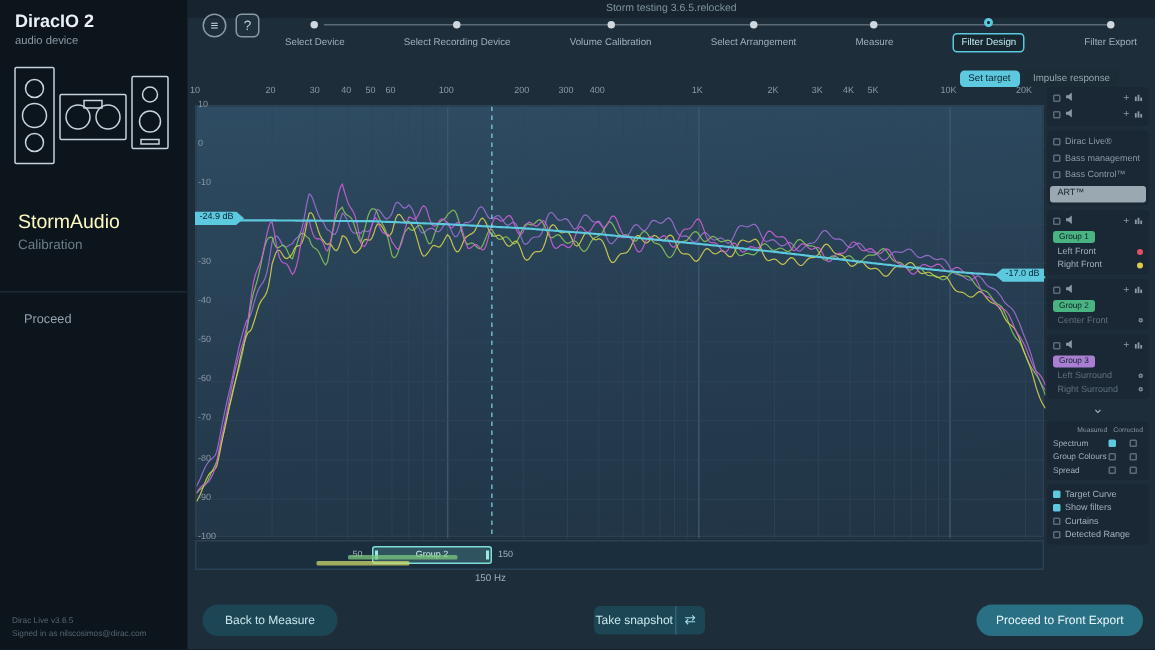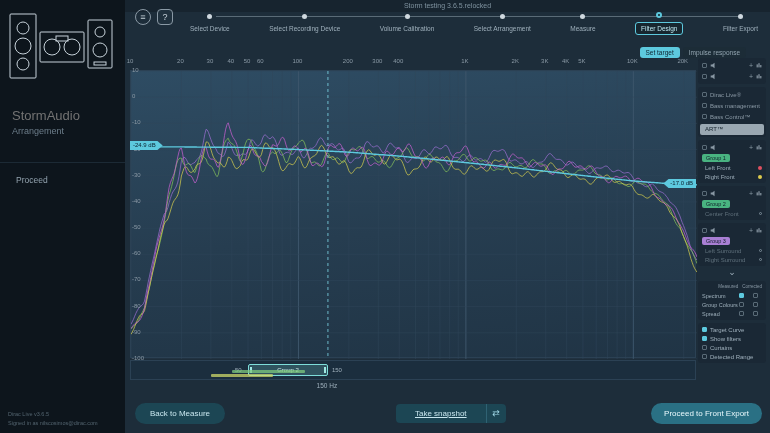--- a/index.html
+++ b/index.html
@@ -6,21 +6,21 @@
   *{box-sizing:border-box;}
   .app{position:relative;width:770px;height:433px;background:#1d2d3a;font-family:"Liberation Sans",sans-serif;color:#aebbc5;overflow:hidden;}
 
   
   .sidebar{position:absolute;left:0;top:0;width:125px;height:433px;background:#0d151c;}
   .brand{padding:7px 10px 0;}
   .brand-title{font-size:12px;color:#eaf1f5;font-weight:bold;}
   .brand-sub{font-size:7.5px;color:#8a99a5;margin-top:1px;}
   .speakers{margin:6px 6px 0;}
   .device{padding:18px 12px 0;}
-  .device-name{font-size:13px;color:#737373;}
+  .device-name{font-size:13px;color:#fef9c3;}
   .device-model{font-size:9px;color:#6c7d8a;margin-top:3px;}
   .nav{margin-top:26px;border-top:1px solid #1c2a35;}
   .nav-item{padding:12px 16px;font-size:8.5px;color:#93a3af;cursor:pointer;}
   .sidebar-footer{position:absolute;left:8px;bottom:5px;font-size:5.5px;color:#53646f;line-height:1.6;}
 
   
   .topstrip{position:absolute;left:125px;top:0;right:0;height:12px;background:#17242f;}
   .titlebar{position:absolute;left:125px;top:0;width:645px;height:12px;text-align:center;font-size:7px;color:#7f929f;line-height:12px;}
   .menu-btn{position:absolute;left:135px;top:9px;width:16px;height:16px;border:1px solid #8a99a5;border-radius:50%;color:#c7d2da;font-size:9px;text-align:center;line-height:14px;cursor:pointer;}
   .help-btn{position:absolute;left:157px;top:9px;width:16px;height:16px;border:1px solid #8a99a5;border-radius:4px;background:#20313e;color:#c7d2da;font-size:9px;text-align:center;line-height:14px;cursor:pointer;}
@@ -75,51 +75,55 @@
   .chev{text-align:center;color:#9fb0bc;font-size:9px;height:9px;line-height:6px;cursor:pointer;}
   .legend-head{display:flex;justify-content:flex-end;gap:4px;font-size:4.5px;color:#8a99a5;padding:1px 2px 2px 0;}
   .lrow{display:flex;align-items:center;height:9px;color:#9fb0bc;padding:0 2px;}
   .lrow .lab{flex:1;font-size:5.5px;white-space:nowrap;}
   .lrow .cbs{display:flex;gap:9px;padding-right:4px;}
   .orow{display:flex;gap:3px;align-items:center;height:9px;color:#9fb0bc;padding:0 2px;white-space:nowrap;}
 
   
   .btn-back{position:absolute;left:135px;top:403px;height:21px;padding:0 15px;border-radius:11px;background:#1c4654;color:#c8e6ee;font-size:8px;line-height:21px;cursor:pointer;}
   .btn-snapshot{position:absolute;left:396px;top:404px;height:19px;border-radius:4px;background:#1c4654;color:#c8e6ee;font-size:8px;display:flex;align-items:center;cursor:pointer;}
-  .snap-label{padding:0 19px;text-decoration:underline;}
+  .snap-label{padding:0 1px;}
   .snap-icon{width:20px;align-self:stretch;border-left:1px solid #2f6273;text-align:center;font-size:9px;color:#9fd7e6;line-height:19px;}
   .btn-proceed{position:absolute;right:8px;top:403px;height:21px;padding:0 13px;border-radius:11px;background:#2a7084;color:#e8f8fc;font-size:8px;line-height:21px;cursor:pointer;}
 </style>
 </head>
 <body>
 
 <div class="app">
 
   <div class="sidebar">
+    <div class="brand">
+      <div class="brand-title">DiracIO 2</div>
+      <div class="brand-sub">audio device</div>
+    </div>
     <div class="speakers">
       <svg width="112" height="80" viewBox="0 0 112 80">
         <g fill="none" stroke="#c7d2da" stroke-width="1">
           <rect x="4" y="8" width="26" height="64" rx="1"></rect>
           <circle cx="17" cy="22" r="6"></circle>
             <circle cx="17" cy="40" r="8"></circle>
             <circle cx="17" cy="58" r="6"></circle>
           <rect x="34" y="26" width="44" height="30" rx="1"></rect>
           <circle cx="46" cy="41" r="8"></circle>
             <circle cx="66" cy="41" r="8"></circle>
           <rect x="50" y="30" width="12" height="5"></rect>
           <rect x="82" y="14" width="24" height="48" rx="1"></rect>
           <circle cx="94" cy="26" r="5"></circle>
             <circle cx="94" cy="44" r="7"></circle>
           <rect x="88" y="56" width="12" height="3"></rect>
         </g>
       </svg>
     </div>
     <div class="device">
       <div class="device-name">StormAudio</div>
-      <div class="device-model">Arrangement</div>
+      <div class="device-model">Calibration</div>
     </div>
     <div class="nav">
       <div class="nav-item">Proceed</div>
     </div>
     <div class="sidebar-footer">
       <div>Dirac Live v3.6.5</div>
       <div>Signed in as nilscosimos@dirac.com</div>
     </div>
   </div>
 

